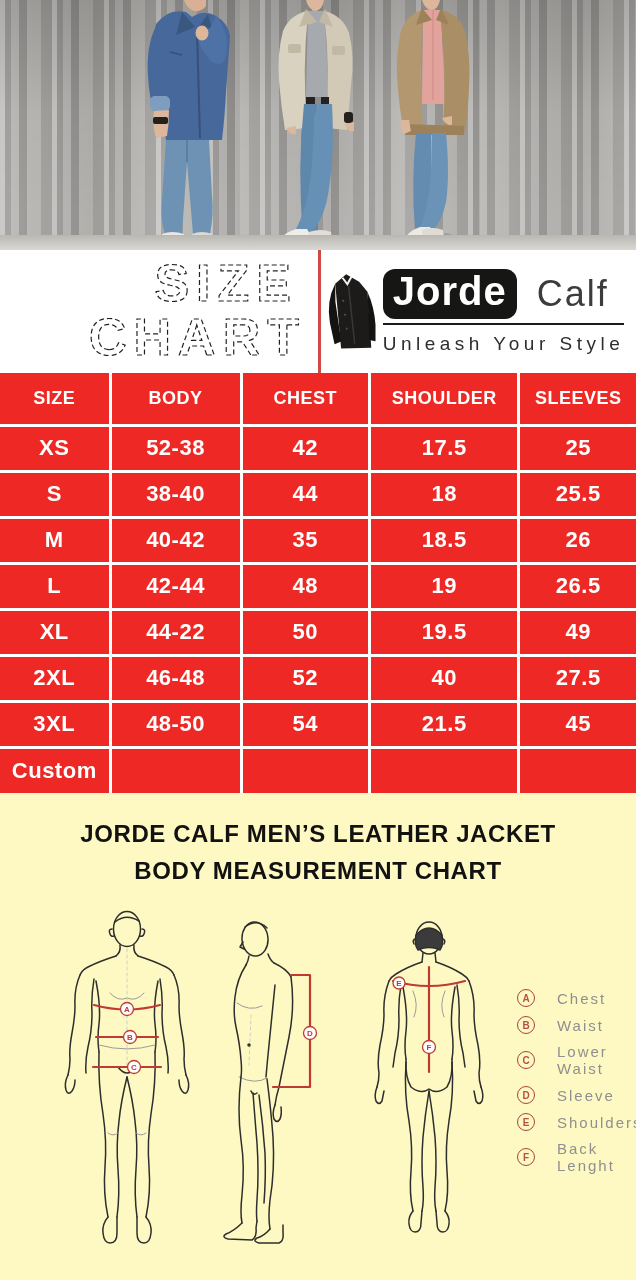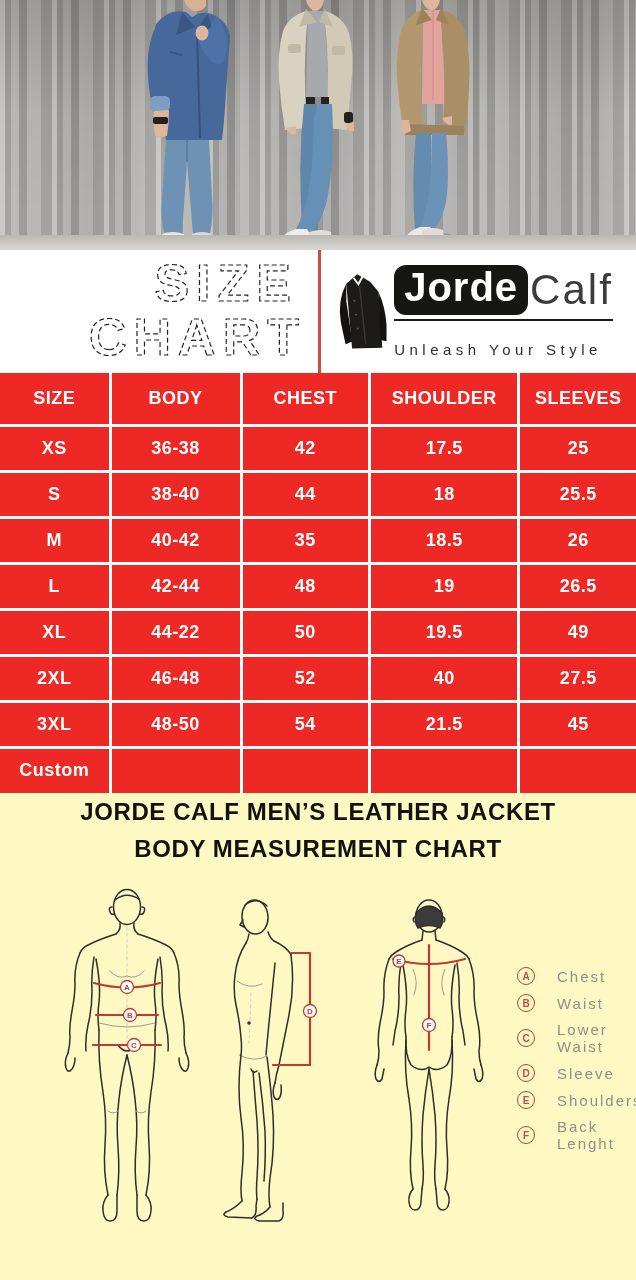--- a/index.html
+++ b/index.html
@@ -45,44 +45,44 @@
   }
   .vdivider { width:3px; background:#d04a45; }
   .brand { flex:1; display:flex; align-items:center; justify-content:center; gap:6px; padding-right:8px; }
   .brand-jacket { flex:0 0 auto; margin-top:4px; }
   .brand-text { display:flex; flex-direction:column; }
   .brand-line { display:flex; align-items:center; }
   .brand-jorde {
     background:#161614; color:#ffffff; font-weight:bold; font-size:40px;
     padding:0 10px 6px 10px; border-radius:12px; line-height:1.1; letter-spacing:1px;
   }
-  .brand-calf { color:#3c3c3c; font-size:42px; font-weight:normal; letter-spacing:2px; padding-left:2px; }
+  .brand-calf { color:#3c3c3c; font-size:36px; font-weight:normal; letter-spacing:2px; padding-left:20px; }
   .brand-tagline {
-    margin-top:4px; border-top:2.5px solid #1a1a1a; padding-top:20px;
-    font-size:15px; letter-spacing:4.5px; color:#2e2e2e; white-space:nowrap;
+    margin-top:4px; border-top:2.5px solid #1a1a1a; padding-top:8px;
+    font-size:19px; letter-spacing:4.5px; color:#2e2e2e; white-space:nowrap;
   }
 
   
   table.size-table { width:636px; border-collapse:collapse; background:#ee2824; table-layout:fixed; }
   .size-table th, .size-table td {
     border:3px solid #ffffff; color:#ffffff; text-align:center;
     font-weight:bold; font-family:"Liberation Sans", sans-serif;
   }
   .size-table th { height:52px; font-size:18px; letter-spacing:0.5px; }
-  .size-table td { height:46px; font-size:18px; letter-spacing:0.5px; }
+  .size-table td { height:46px; font-size:22px; letter-spacing:0.5px; }
   .size-table tr > *:first-child { border-left:none; }
   .size-table tr > *:last-child { border-right:none; }
   .size-table thead tr > * { border-top:none; }
   .size-table tbody tr:last-child > * { border-bottom:none; }
   .size-table col.c1{width:17.3%} .size-table col.c2{width:20.6%}
   .size-table col.c3{width:20.2%} .size-table col.c4{width:23.5%}
   .size-table col.c5{width:18.4%}
 
   
-  .m-title { text-align:center; color:#121212; font-weight:bold; }
+  .m-title { margin-top:22px; text-align:center; color:#121212; font-weight:bold; }
   .m-title .line { font-size:24px; letter-spacing:0.6px; line-height:1.55; }
 
   
   .figures { position:relative; margin-top:8px; height:395px; display:flex; padding:0 6px; }
   .fig { flex:0 0 auto; }
   .fig-front { margin:12px 0 0 44px; }
   .fig-side  { margin:18px 0 0 10px; }
   .fig-back  { margin:22px 0 0 14px; }
   .fig path, .fig line, .fig ellipse, .fig circle { fill:none; stroke:#2e2e2e; stroke-width:1.5; stroke-linecap:round; stroke-linejoin:round; }
   .fig .soft  { stroke:#9a9a9a; stroke-width:1; }
@@ -223,21 +223,21 @@
           <th>SIZE</th>
           <th>BODY</th>
           <th>CHEST</th>
           <th>SHOULDER</th>
           <th>SLEEVES</th>
         </tr>
       </thead>
     <tbody id="size-table-body">
         <tr>
           <td>XS</td>
-          <td>36-38</td>
+          <td>52-38</td>
           <td>42</td>
           <td>17.5</td>
           <td>25</td>
         </tr>
         <tr>
           <td>S</td>
           <td>38-40</td>
           <td>44</td>
           <td>18</td>
           <td>25.5</td>

